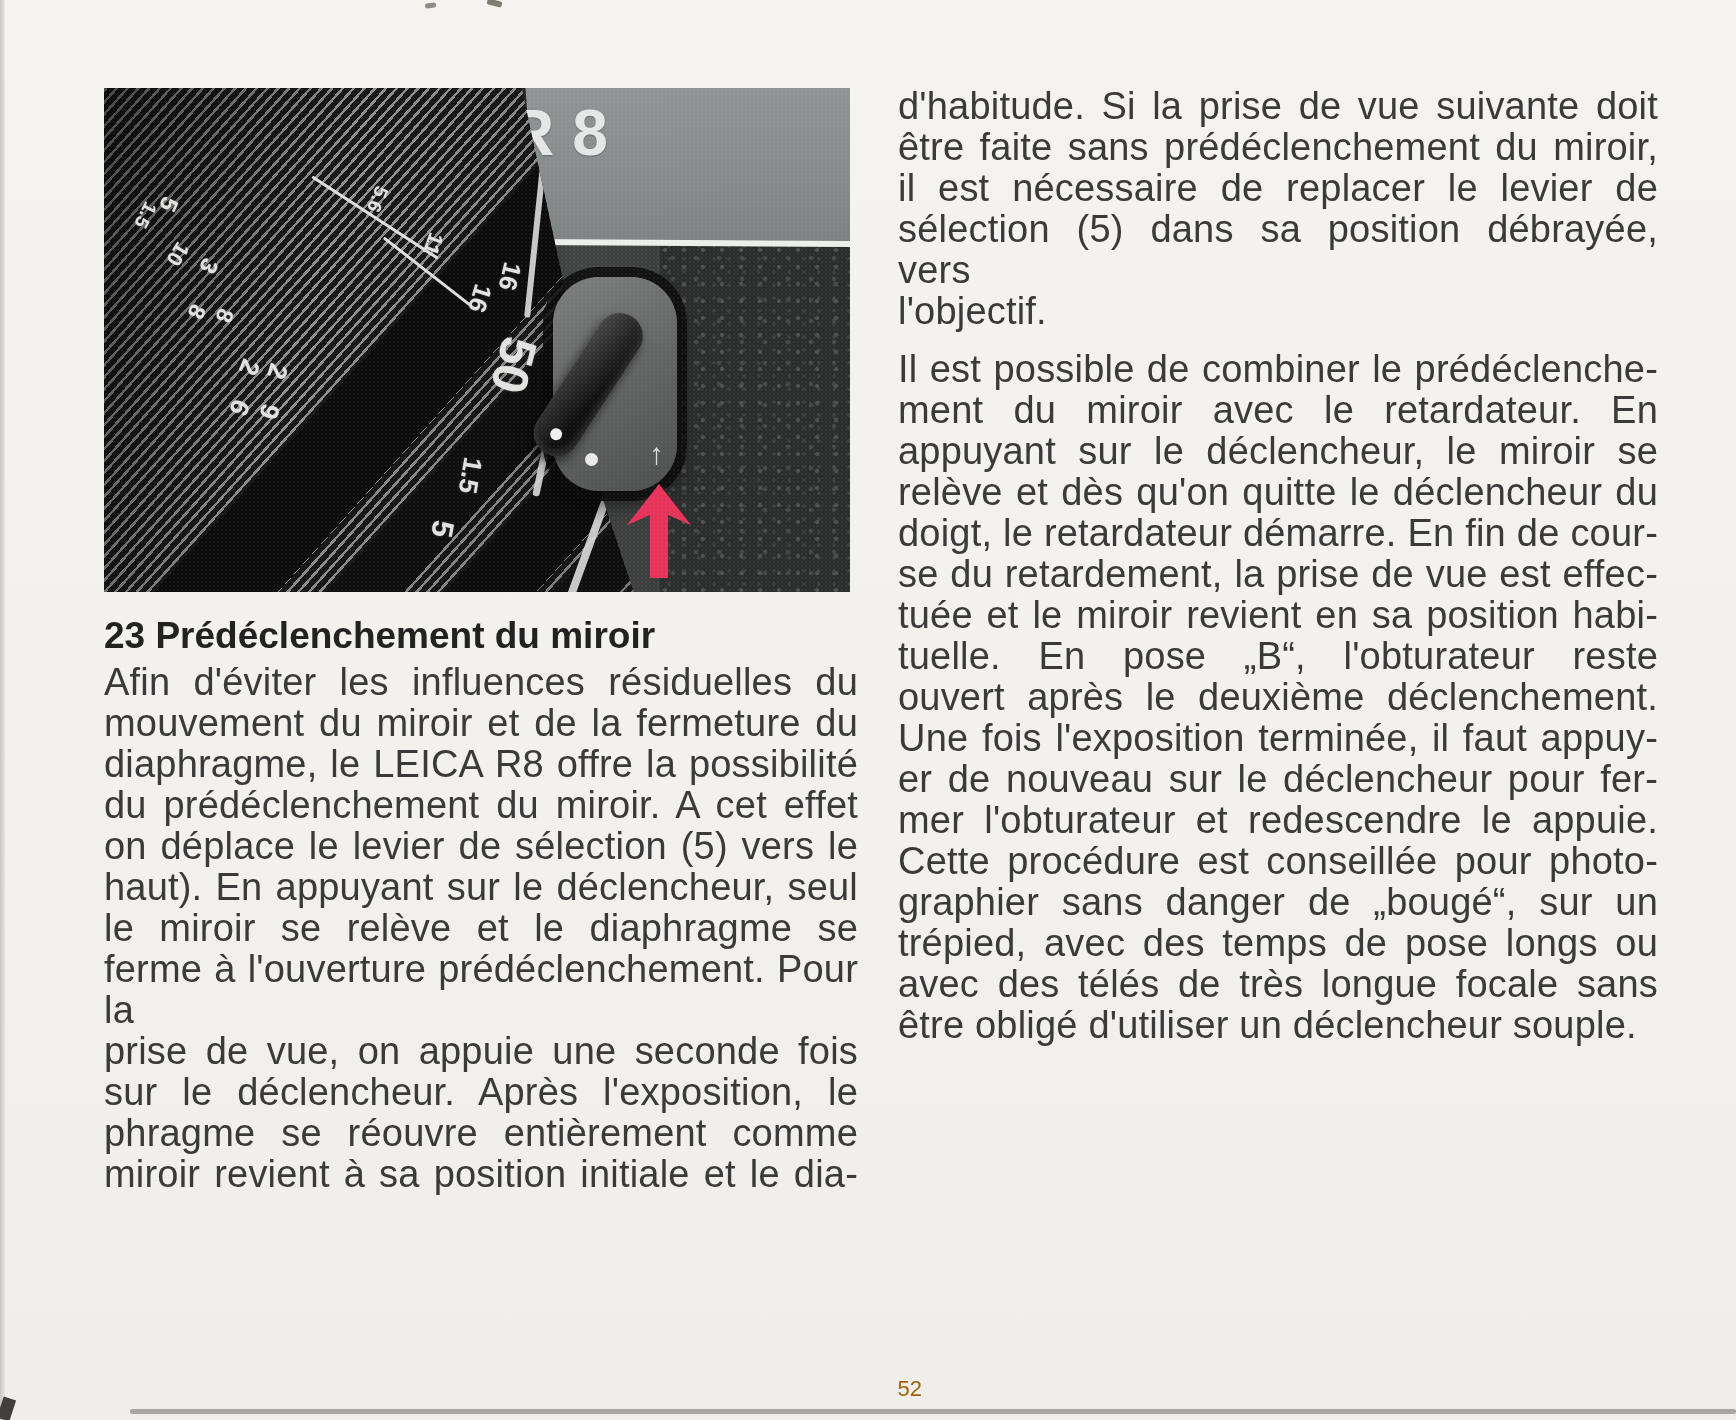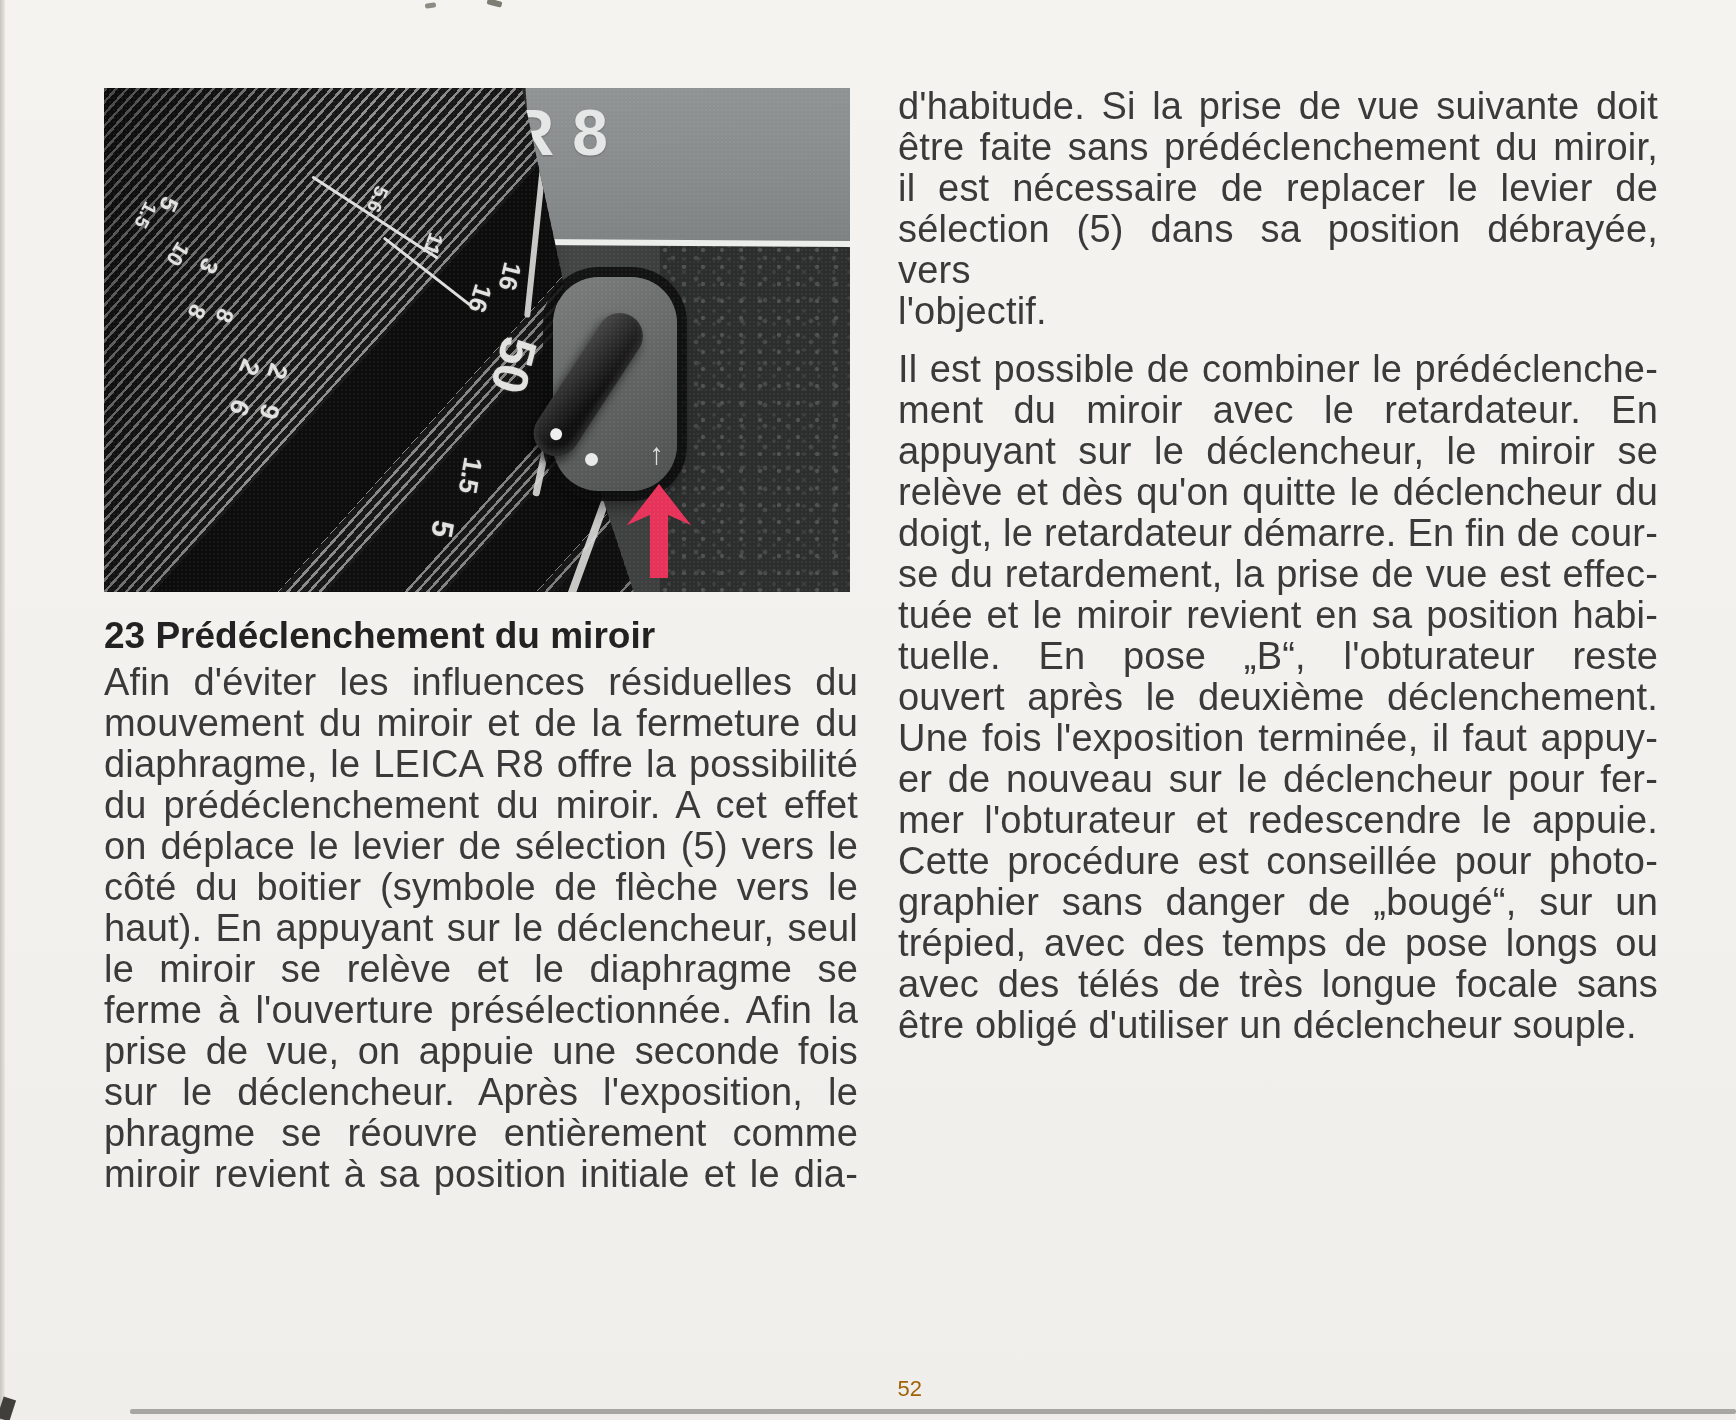--- a/index.html
+++ b/index.html
@@ -147,24 +147,23 @@
 </div>
 
 <h2 class="heading">23 Prédéclenchement du miroir</h2>
 
 <div class="col left">
   <div class="line">Afin d'éviter les influences résiduelles du</div>
   <div class="line">mouvement du miroir et de la fermeture du</div>
   <div class="line">diaphragme, le LEICA R8 offre la possibilité</div>
   <div class="line">du prédéclenchement du miroir. A cet effet</div>
   <div class="line">on déplace le levier de sélection (5) vers le</div>
-  <div class="line">côté du boitier (symbole de flèche vers le</div>
   <div class="line">haut). En appuyant sur le déclencheur, seul</div>
   <div class="line">le miroir se relève et le diaphragme se</div>
-  <div class="line">ferme à l'ouverture présélectionnée. Afin la</div>
+  <div class="line">ferme à l'ouverture prédéclenchement. Pour la</div>
   <div class="line">prise de vue, on appuie une seconde fois</div>
   <div class="line">sur le déclencheur. Après l'exposition, le</div>
   <div class="line">phragme se réouvre entièrement comme</div>
   <div class="line">miroir revient à sa position initiale et le dia-</div>
 </div>
 
 <div class="col right">
   <div class="para p1">
     <div class="line">d'habitude. Si la prise de vue suivante doit</div>
     <div class="line">être faite sans prédéclenchement du miroir,</div>

